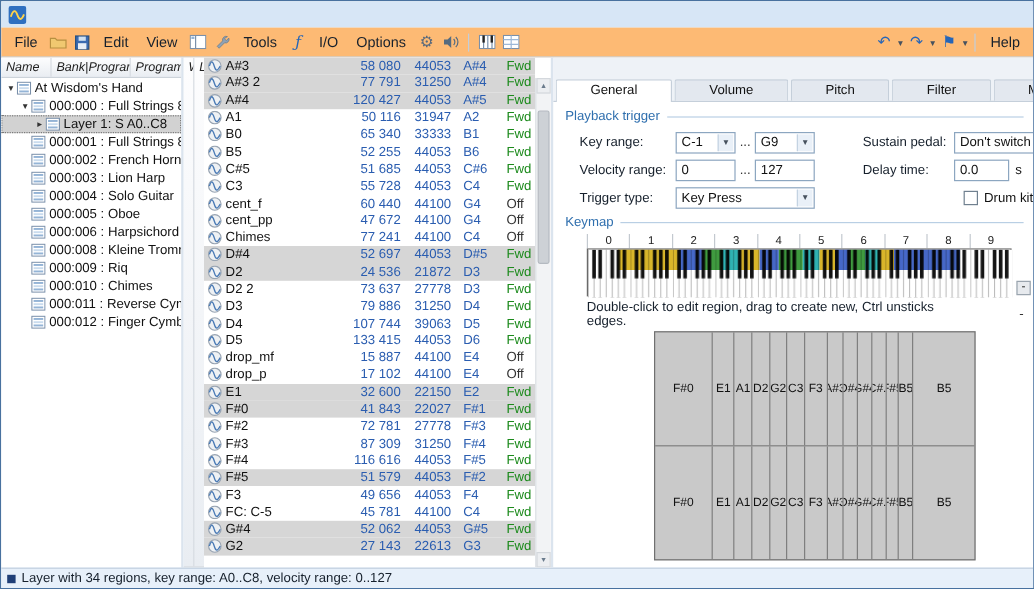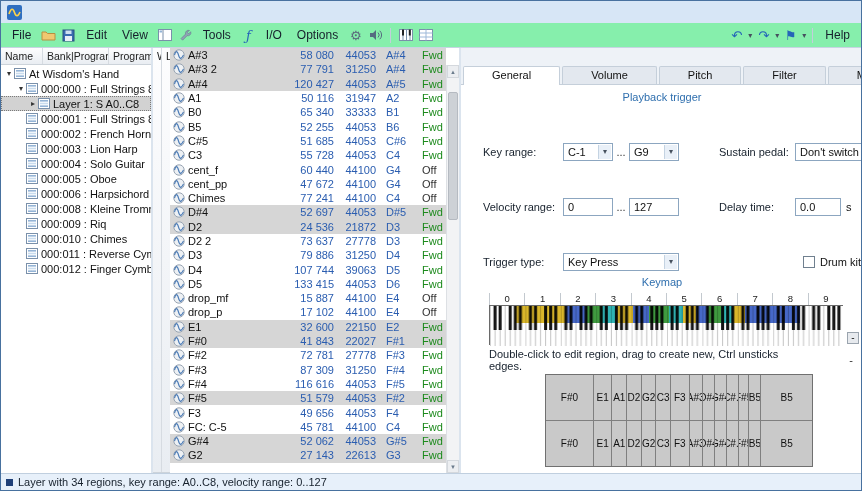--- a/index.html
+++ b/index.html
@@ -5,34 +5,34 @@
   * { margin:0; padding:0; box-sizing:border-box; }
   html,body { background:#9aa7b5; }
   body { width:862px; height:491px; font-family:"Liberation Sans","DejaVu Sans",sans-serif; font-size:11px; color:#111; }
   .window { width:862px; height:491px; border:1px solid #48719f; display:flex; flex-direction:column; background:#fff; overflow:hidden; }
 
   
   .titlebar { flex:0 0 22px; background:#d7e6f6; display:flex; align-items:center; gap:6px; padding:0 6px; }
   .title-text { font-size:12px; color:#101418; }
 
   
-  .menubar { flex:0 0 25px; background:#86efac; border-bottom:1px solid #c7d4e2; display:flex; align-items:center; padding:0 4px; gap:1px; }
+  .menubar { flex:0 0 25px; background:#fdba74; border-bottom:1px solid #c7d4e2; display:flex; align-items:center; padding:0 4px; gap:1px; }
   .menu-item { padding:3px 7px; font-size:12px; color:#16202c; cursor:default; }
   .tb-icon { width:19px; height:19px; display:flex; align-items:center; justify-content:center; }
   .glyph { font-size:13px; color:#5a6a7c; }
   .glyph.blue { color:#2565b8; }
   .caret-mini { font-size:8px; color:#46515e; padding:0 1px; }
   .fx-glyph { font-style:italic; font-family:"DejaVu Serif",serif; color:#2565b8; font-size:13px; }
   .sep { width:1px; height:15px; background:#c2cedb; margin:0 4px; }
   .spacer { flex:1; }
 
   
   .content { flex:1; min-height:0; display:flex; background:#fff; }
   .panel-header { flex:0 0 17px; display:flex; background:linear-gradient(#fdfdfe,#e9edf2); border-bottom:1px solid #ccd3da; color:#222; overflow:hidden; }
-  .ph-cell { padding:2px 4px; border-right:1px solid #d6dbe1; font-size:10.5px; white-space:nowrap; overflow:hidden; }
+  .ph-cell { padding:2px 4px; border-right:1px solid #d6dbe1; font-size:10.5px; white-space:nowrap; overflow:hidden;font-style:italic; }
 
   
   .tree-panel { flex:0 0 152px; border-right:2px solid #dbe4ee; display:flex; flex-direction:column; overflow:hidden; }
   .ph-name { width:42px; } .ph-bank { width:66px; } .ph-prog { flex:1; border-right:none; }
   .tree-list { flex:1; overflow:hidden; padding-top:1px; }
   .trow { height:15px; display:flex; align-items:center; white-space:nowrap; overflow:hidden; }
   .trow.sel { background:#d2d2d2; outline:1px dotted #7a7a7a; outline-offset:-1px; }
   .caret, .caret-spacer { width:10px; flex:0 0 10px; font-size:8px; color:#333; text-align:center; }
   .ticon { flex:0 0 14px; display:flex; align-items:center; }
   .tlabel { font-size:11px; padding-left:1px; }
@@ -62,27 +62,27 @@
   .sb-thumb { position:absolute; left:1px; right:1px; top:14px; height:128px; background:#cdd1d6; border:1px solid #b5bac1; border-radius:2px; }
 
   
   .detail-panel { flex:1; display:flex; flex-direction:column; min-width:0; overflow:hidden; }
   .tabs { flex:0 0 20px; display:flex; align-items:flex-end; background:#eef2f7; border-bottom:1px solid #c5cfda; padding-left:2px; }
   .tab { padding:2px 28px 3px; font-size:11px; border:1px solid #c5cfda; border-bottom:none; background:#e3e8ef; border-radius:2px 2px 0 0; margin-right:2px; position:relative; }
   .tab.active { background:#fff; margin-bottom:-1px; padding-bottom:4px; }
   .layer-label { margin-left:auto; padding-right:7px; color:#0a8a8a; font-size:11px; align-self:center; }
 
   .tab-content { flex:1; display:flex; flex-direction:column; padding:3px 8px 6px 10px; overflow:hidden; }
-  .group-label { display:flex; align-items:center; color:#2f6fae; font-size:11px; margin:3px 0 4px;flex-direction:column; }
+  .group-label { display:flex; align-items:center; color:#2f6fae; font-size:11px; margin:3px 0 4px; }
   .gl-line { flex:1; border-top:1px solid #b9cfe4; margin-left:6px; }
 
   .pb-grid { display:flex; padding-left:12px; }
   .pb-col-l { width:236px; flex:0 0 236px; }
   .pb-col-r { flex:1; }
-  .frow { height:23px; display:flex; align-items:center;margin-top:32px; }
+  .frow { height:23px; display:flex; align-items:center; }
   .flabel { font-size:11px; color:#16202c; }
   .lw80 { width:80px; flex:0 0 80px; } .lw76 { width:76px; flex:0 0 76px; }
   .combo { position:relative; height:18px; border:1px solid #8ca6c0; background:#fff; display:flex; align-items:center; padding:0 16px 0 4px; font-size:11px; }
   .combo .arrow { position:absolute; top:1px; right:1px; bottom:1px; width:13px; background:#e9f0f8; border-left:1px solid #c4d3e2; display:flex; align-items:center; justify-content:center; font-size:8px; color:#46515e; }
   .field { height:18px; border:1px solid #8ca6c0; background:#fff; display:flex; align-items:center; padding:0 4px; font-size:11px; }
   .dots { width:16px; text-align:center; color:#333; }
   .unit { margin-left:5px; }
   .checkbox { width:12px; height:12px; border:1px solid #70808f; background:#fff; flex:0 0 12px; }
   .cb-label { margin-left:5px; }
 

